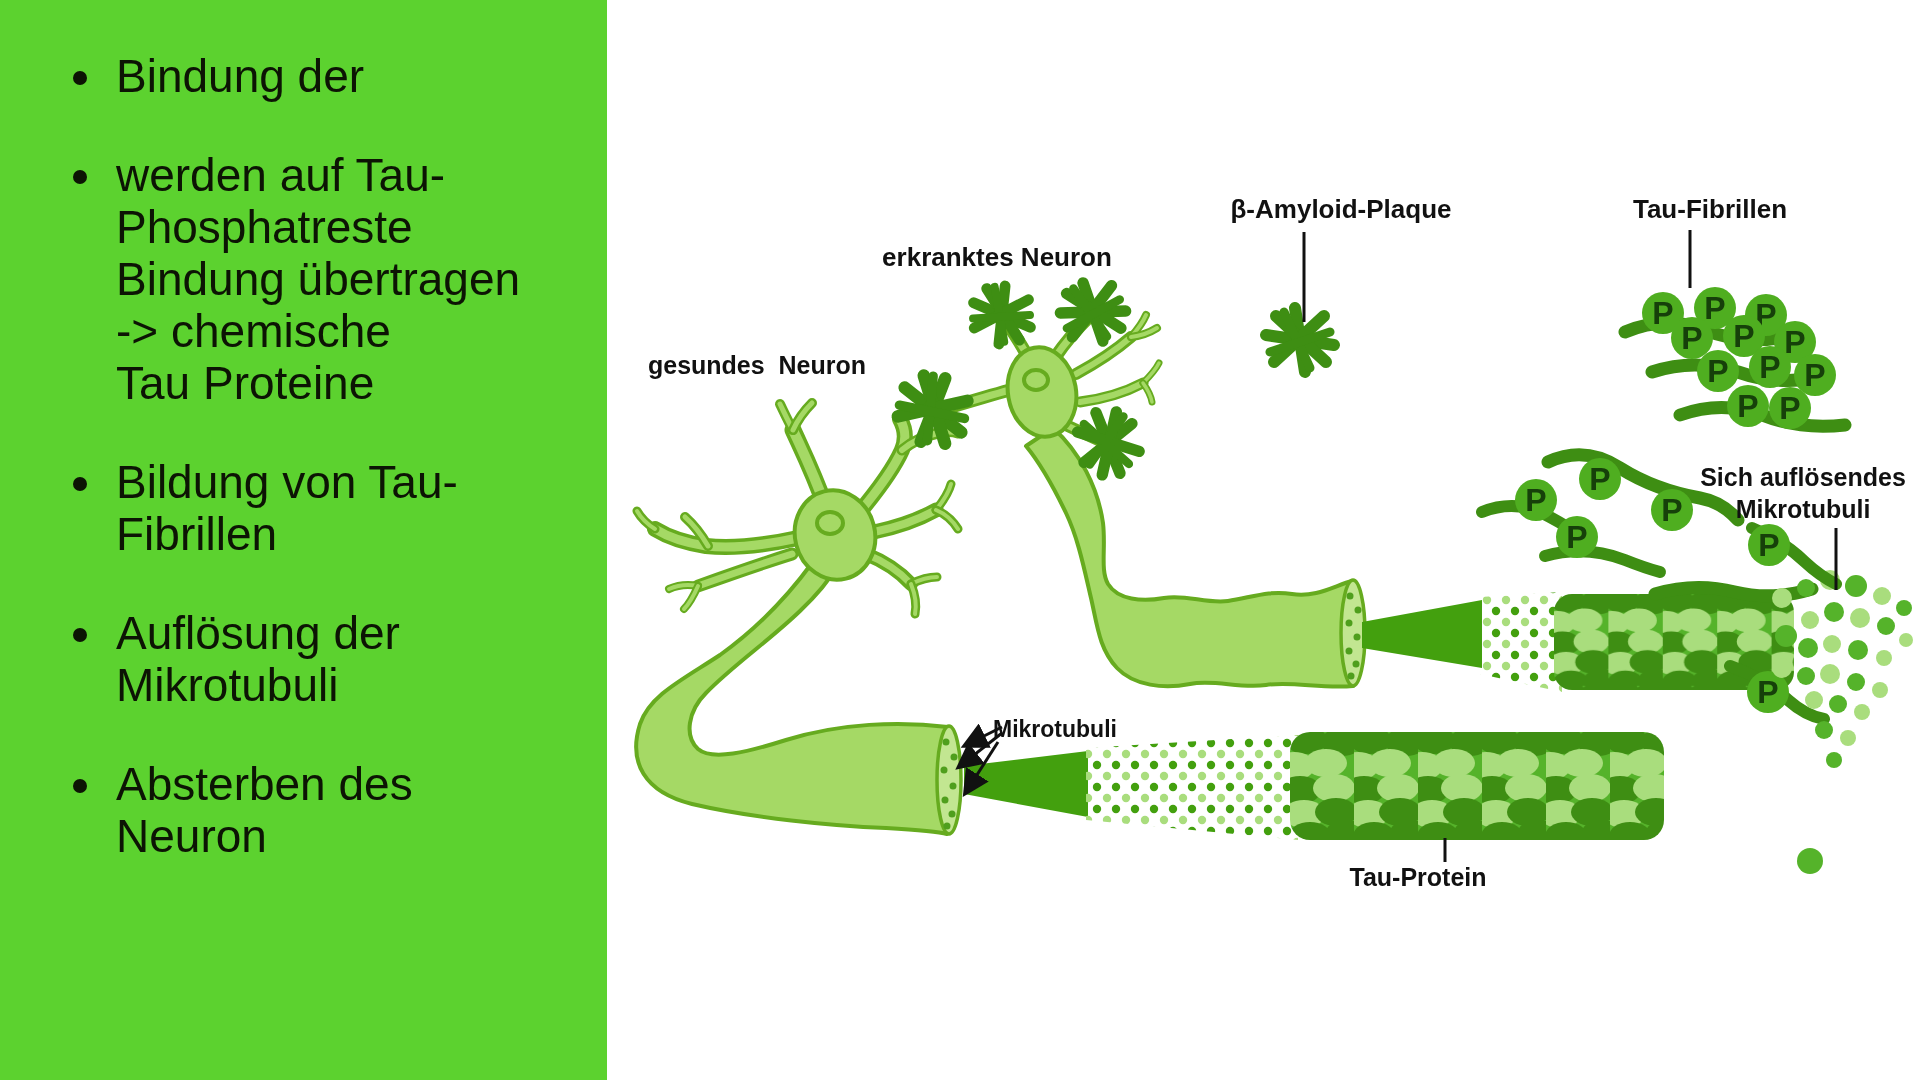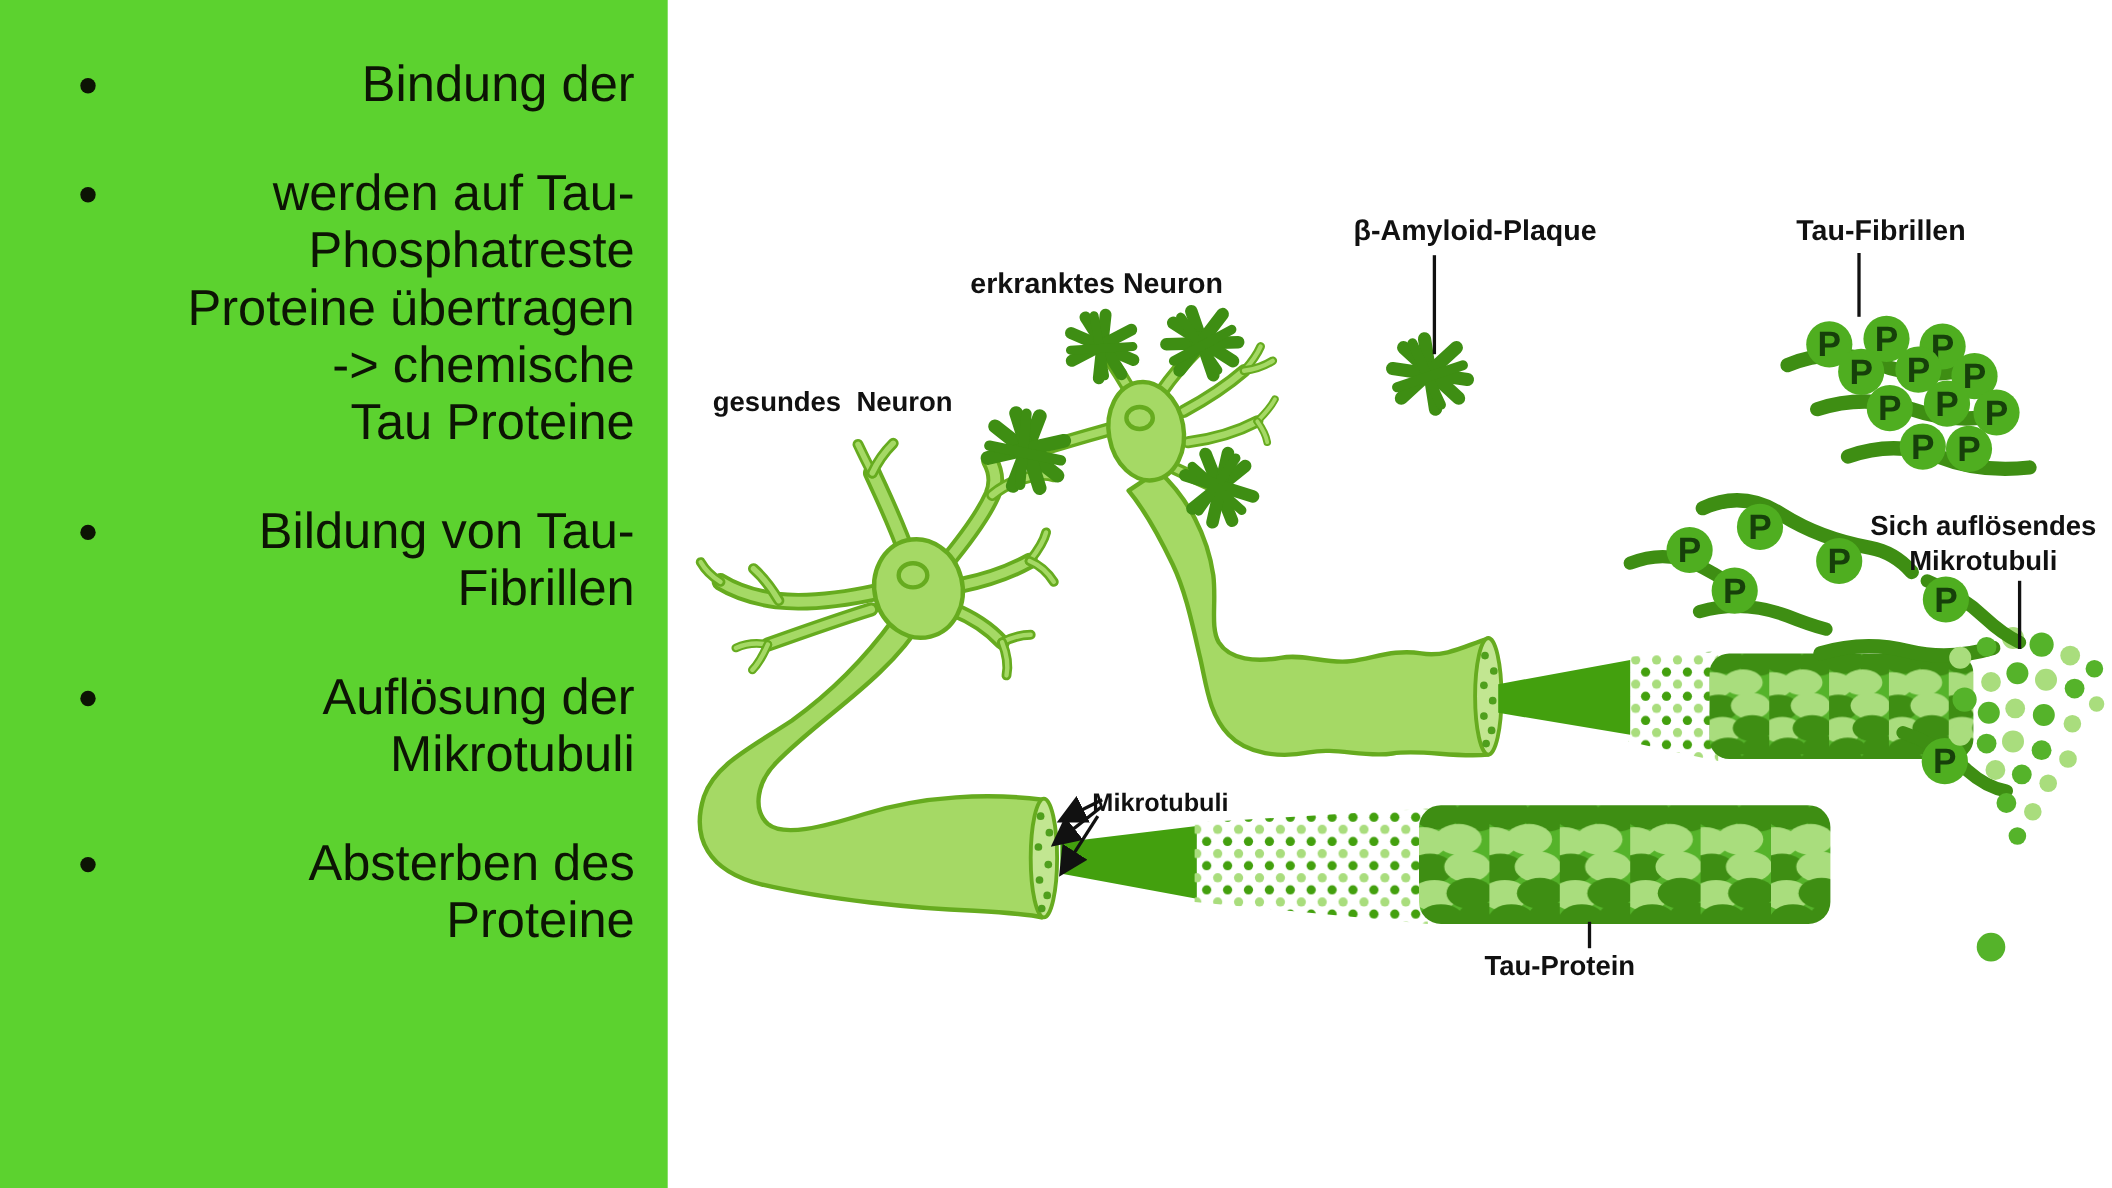--- a/index.html
+++ b/index.html
@@ -1,54 +1,54 @@
 <!DOCTYPE html>
 <html><head>
 <meta charset="utf-8">
 <style>
   html,body{margin:0;padding:0;background:#ffffff;}
   body{width:1920px;height:1080px;overflow:hidden;position:relative;
        font-family:"Liberation Sans",sans-serif;}
   .panel{position:absolute;left:0;top:0;width:607px;height:1080px;background:#5cd22f;}
   .panel ul{margin:0;padding:50px 30px 0 108px;list-style:disc outside;}
   .panel li{color:#0c1404;font-size:46px;line-height:52px;margin-bottom:47px;padding-left:8px;}
-  .panel li span{display:block;text-align:right;}
+  .panel li span{display:block;}
   .diagram{position:absolute;left:607px;top:0;width:1313px;height:1080px;}
   .lbl{font-family:"Liberation Sans",sans-serif;font-weight:bold;fill:#111111;}
   .tube-o{stroke:#66ab1f;fill:none;stroke-linecap:round;}
   .tube-i{stroke:#a5d965;fill:none;stroke-linecap:round;}
   .worm{stroke:#3e8e13;fill:none;stroke-linecap:round;stroke-linejoin:round;}
   .ptr{stroke:#111111;stroke-width:3;fill:none;}
 </style>
 </head>
 <body>
 
 <aside class="panel">
   <ul>
     <li>
       <span>Bindung der</span>
     </li>
     <li>
       <span>werden auf Tau-</span>
       <span>Phosphatreste</span>
-      <span>Proteine übertragen</span>
+      <span>Bindung übertragen</span>
       <span>-&gt; chemische</span>
       <span>Tau Proteine</span>
     </li>
     <li>
       <span>Bildung von Tau-</span>
       <span>Fibrillen</span>
     </li>
     <li>
       <span>Auflösung der</span>
       <span>Mikrotubuli</span>
     </li>
     <li>
       <span>Absterben des</span>
-      <span>Proteine</span>
+      <span>Neuron</span>
     </li>
   </ul>
 </aside>
 
 <svg class="diagram" viewBox="607 0 1313 1080" xmlns="http://www.w3.org/2000/svg">
 
   <defs>
     <marker id="ah" markerWidth="9" markerHeight="9" refX="7" refY="4.5" orient="auto">
       <path d="M0,0 L9,4.5 L0,9 Z" fill="#111111"></path>
     </marker>

